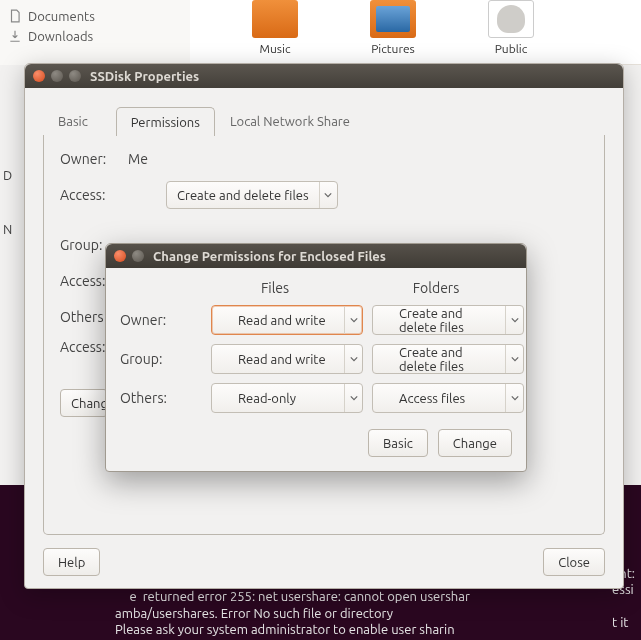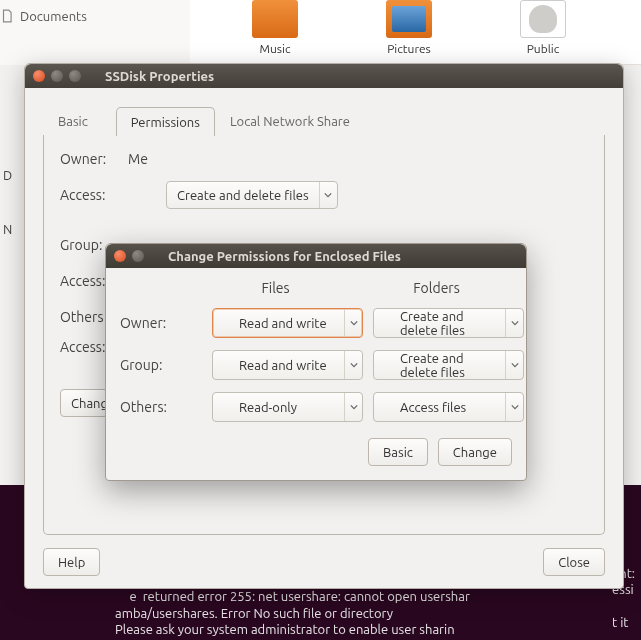--- a/index.html
+++ b/index.html
@@ -1,61 +1,61 @@
 <!DOCTYPE html>
 <html><head>
 <meta charset="utf-8">
 <style>
   * { box-sizing: border-box; margin: 0; padding: 0; font-family: "Ubuntu", "Segoe UI", sans-serif; }
   body { width: 641px; height: 640px; overflow: hidden; background: #f2f1f0; position: relative; }
 
   
   .bg-pane { position: absolute; top: 0; left: 0; right: 0; height: 65px; background: #fff; border-bottom:1px solid #e6e1da; }
-  .bg-side { position: absolute; top: 0; left: 0; width: 190px; height: 65px; background: #f9f8f6; padding: 6px 0; font-size: 13px; color: #555; }
+  .bg-side { position: absolute; top: 0; left: 0; width: 190px; height: 65px; background: #f9f8f6; padding: 6px 8px; font-size: 13px; color: #555; }
   .bg-side .item { display:flex; align-items:center; gap:6px; padding:3px 0; }
   .bg-side .ico { width:14px; height:14px; display:inline-flex; }
-  .bg-icons { position: absolute; top: 0; left: 200px; right: 0; display:flex; gap: 64px; padding-left:40px; }
+  .bg-icons { position: absolute; top: 0; left: 200px; right: 0; display:flex; gap: 48px; padding-left:40px; }
   .bg-icons .cell { width:70px; text-align:center; font-size:12px; color:#333; }
   .bg-icons .icon { width:46px; height:38px; margin:0 auto 4px; border-radius:3px; }
   .bg-icons .music { background: linear-gradient(#f0903b,#d96a16); }
   .bg-icons .pics { background: linear-gradient(#f0903b,#d96a16); position:relative;}
   .bg-icons .pics::after{content:"";position:absolute;left:6px;top:6px;right:6px;bottom:6px;background:linear-gradient(#6aa3d8,#2a68a4);border-radius:2px;}
   .bg-icons .pub { background:#fff; border:1px solid #ccc; position:relative;}
   .bg-icons .pub::before{content:"";position:absolute;left:8px;top:4px;width:28px;height:28px;background:#cfcdc9;border-radius:50% 50% 40% 40%;}
   .leftletters{position:absolute;left:3px;top:168px;font-size:13px;color:#444;}
   .leftletters div{margin-bottom:40px;}
 
   
   .win { position:absolute; left:24px; top:63px; width:600px; height:526px; background:#f2f1f0; border:1px solid #b4aea6; border-radius:6px 6px 4px 4px; box-shadow:0 6px 24px rgba(0,0,0,0.25); }
   .titlebar { height:24px; background:linear-gradient(#5b564f,#433f39); border-radius:6px 6px 0 0; display:flex; align-items:center; padding:0 8px; gap:6px; }
   .tbtn { width:12px; height:12px; border-radius:50%; display:inline-block; }
   .tbtn.close{background:radial-gradient(circle at 35% 30%,#fa8d6a,#d54b1e);} 
   .tbtn.min,.tbtn.max{background:radial-gradient(circle at 35% 30%,#8e8a83,#5b564f);} 
-  .title { color:#dedad4; font-size:13px; font-weight:bold; margin-left:18px;text-align:center; }
+  .title { color:#dedad4; font-size:13px; font-weight:bold; margin-left:3px;text-align:center; }
 
   .tabs { display:flex; padding:18px 36px 0 18px; gap:0; position:relative;}
   .tab { padding:7px 14px; font-size:13px; color:#666; border:1px solid transparent; border-bottom:none; border-radius:5px 5px 0 0; background:transparent; cursor:pointer; }
   .tab.active { background:#f2f1f0; color:#333; border-color:#bbb6ad; position:relative; z-index:2; top:1px;margin-left:13px; }
   .tabbody { border:1px solid #bbb6ad; border-top:none; margin:0 18px; padding:16px 16px 20px; border-radius:0 0 5px 5px; height:400px; }
 
   .row { display:flex; align-items:center; margin-bottom:14px; }
   .row label { width:68px; font-size:14px; color:#444; }
   .me { font-size:14px; color:#444; }
   .combo { display:inline-flex; align-items:center; border:1px solid #c3beb5; border-radius:4px; background:linear-gradient(#fdfcfb,#f1efec); height:28px; font-size:13px; color:#333; cursor:pointer;margin-left:12px;}
   .combo span { padding:0 10px; }
   .combo .arr { width:18px; height:100%; border-left:1px solid #d6d2ca; display:flex; align-items:center; justify-content:center; }
   .arr svg{width:8px;height:8px;}
   .btn { display:inline-flex; align-items:center; justify-content:center; border:1px solid #bcb6ac; border-radius:4px; background:linear-gradient(#fdfcfb,#efedea); height:28px; padding:0 14px; font-size:13px; color:#333; cursor:pointer;}
   .footer { position:absolute; bottom:12px; left:18px; right:18px; display:flex; justify-content:space-between; }
 
   
   .dlg { position:absolute; left:105px; top:243px; width:422px; background:#f2f1f0; border:1px solid #a09a90; border-radius:6px 6px 4px 4px; box-shadow:0 10px 30px rgba(0,0,0,0.35); z-index:10; }
   .dlg .titlebar { background:linear-gradient(#56514a,#3f3b35);} 
   .dlg-body { padding:12px 14px 14px; }
-  .grid { display:grid; grid-template-columns:70px 1fr 1fr; column-gap:10px; row-gap:12px; align-items:center;}
+  .grid { display:grid; grid-template-columns:70px 1fr 1fr; column-gap:10px; row-gap:12px; align-items:center;gap:9px;}
   .grid .hdr { text-align:center; font-size:14px; color:#444; }
   .grid .lbl { font-size:14px; color:#444; text-align:left;}
   .combo.full { width:100%; justify-content:space-between; height:30px;padding-left:16px;}
   .combo.full span{flex:1; text-align:left;}
   .combo.hl { border-color:#e0864d; box-shadow:0 0 0 1px rgba(224,134,77,0.4) inset;}
   .dlg-actions { display:flex; justify-content:flex-end; gap:10px; margin-top:16px; }
 
   
   .term { position:absolute; left:0; right:0; bottom:0; height:155px; background:#2a0720; color:#e6e6e6; font-family:"Ubuntu Mono","Consolas",monospace; font-size:13px; padding:87px 10px 10px 115px; line-height:1.25; white-space:pre; overflow:hidden; z-index:-1;}
   .term .rightcol{position:absolute;right:6px;top:80px;text-align:left;}
@@ -76,20 +76,28 @@
 <div class="bg-pane"></div>
 <div class="bg-side">
   <div class="item">
     <span class="ico">
         <svg viewBox="0 0 24 24">
           <path fill="none" stroke="#888" stroke-width="2" d="M6 2h9l4 4v16H6z"></path>
         </svg>
       </span>
     <span>Documents</span>
   </div>
+  <div class="item">
+    <span class="ico">
+        <svg viewBox="0 0 24 24">
+          <path fill="none" stroke="#888" stroke-width="2" d="M12 3v12m0 0l-4-4m4 4l4-4M4 21h16"></path>
+        </svg>
+      </span>
+    <span>Downloads</span>
+  </div>
 </div>
 <div class="bg-icons">
   <div class="cell"><div class="icon music"></div><span>Music</span></div>
   <div class="cell"><div class="icon pics"></div><span>Pictures</span></div>
   <div class="cell"><div class="icon pub"></div><span>Public</span></div>
 </div>
 <div class="leftletters">
   <div>D</div>
   <div>N</div>
 </div>

